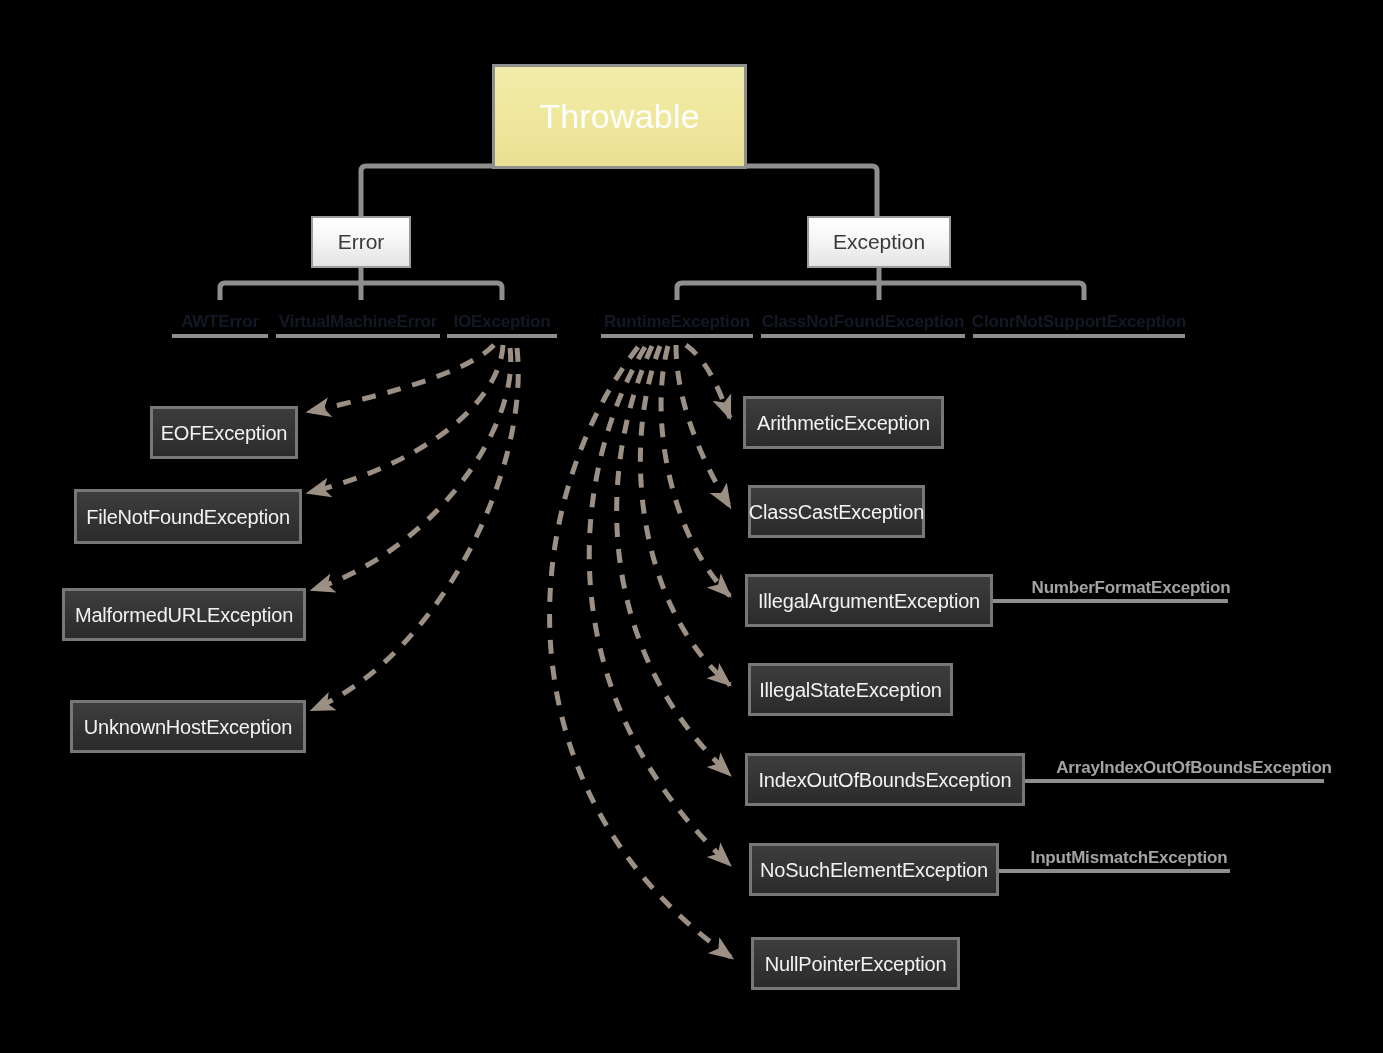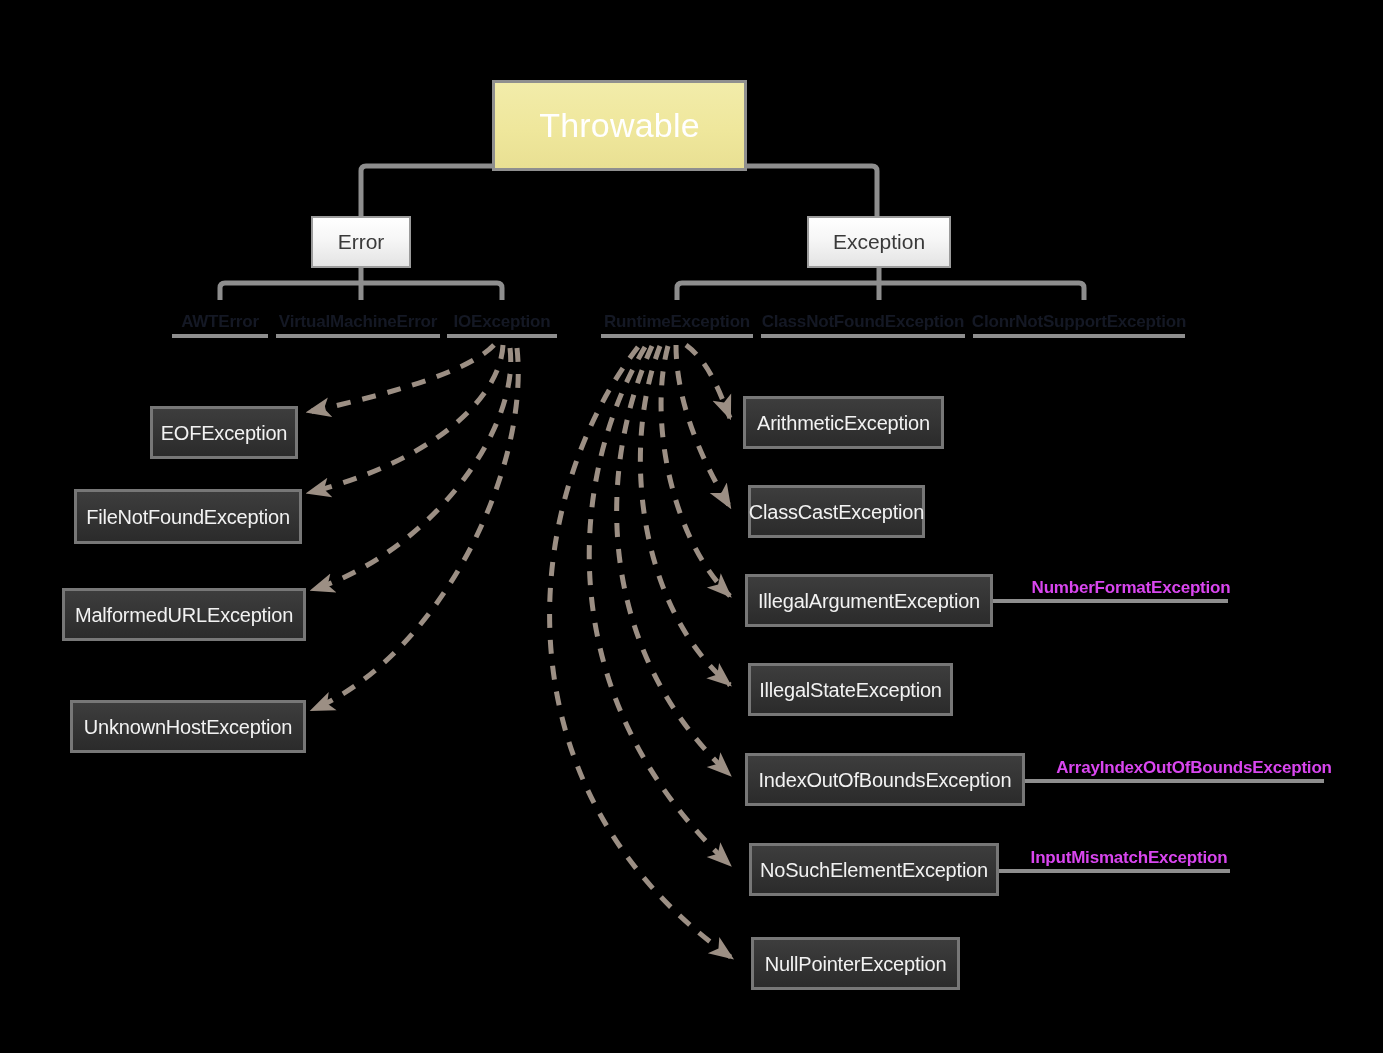--- a/index.html
+++ b/index.html
@@ -89,21 +89,21 @@
     letter-spacing: -0.2px;
   }
 
   
   .satellite {
     position: absolute;
     box-sizing: border-box;
     display: flex;
     align-items: flex-end;
     justify-content: center;
-    color: #d946ef;
+    color: #a3a3a3;
     font-size: 17px;
     font-weight: 700;
     white-space: nowrap;
     letter-spacing: -0.2px;
   }
   .satellite > .sat-text {
     position: relative;
     padding-bottom: 6px;
   }
 </style>
@@ -152,21 +152,21 @@
       </marker>
     </defs>
 
     <g stroke="#8e8e8e" stroke-width="4">
       <line x1="993" y1="601" x2="1228" y2="601"></line>
       <line x1="1025" y1="781" x2="1324" y2="781"></line>
       <line x1="999" y1="871" x2="1230" y2="871"></line>
     </g>
   </svg>
 
-  <div class="node root" style="left:492px; top:64px; width:255px; height:91px;margin-top:16px;">
+  <div class="node root" style="left:492px; top:64px; width:255px; height:105px;">
     <span>Throwable</span>
   </div>
 
   <div class="node light" style="left:311px; top:216px; width:100px; height:52px;">
     <span>Error</span>
   </div>
   <div class="node light" style="left:807px; top:216px; width:144px; height:52px;">
     <span>Exception</span>
   </div>
 

